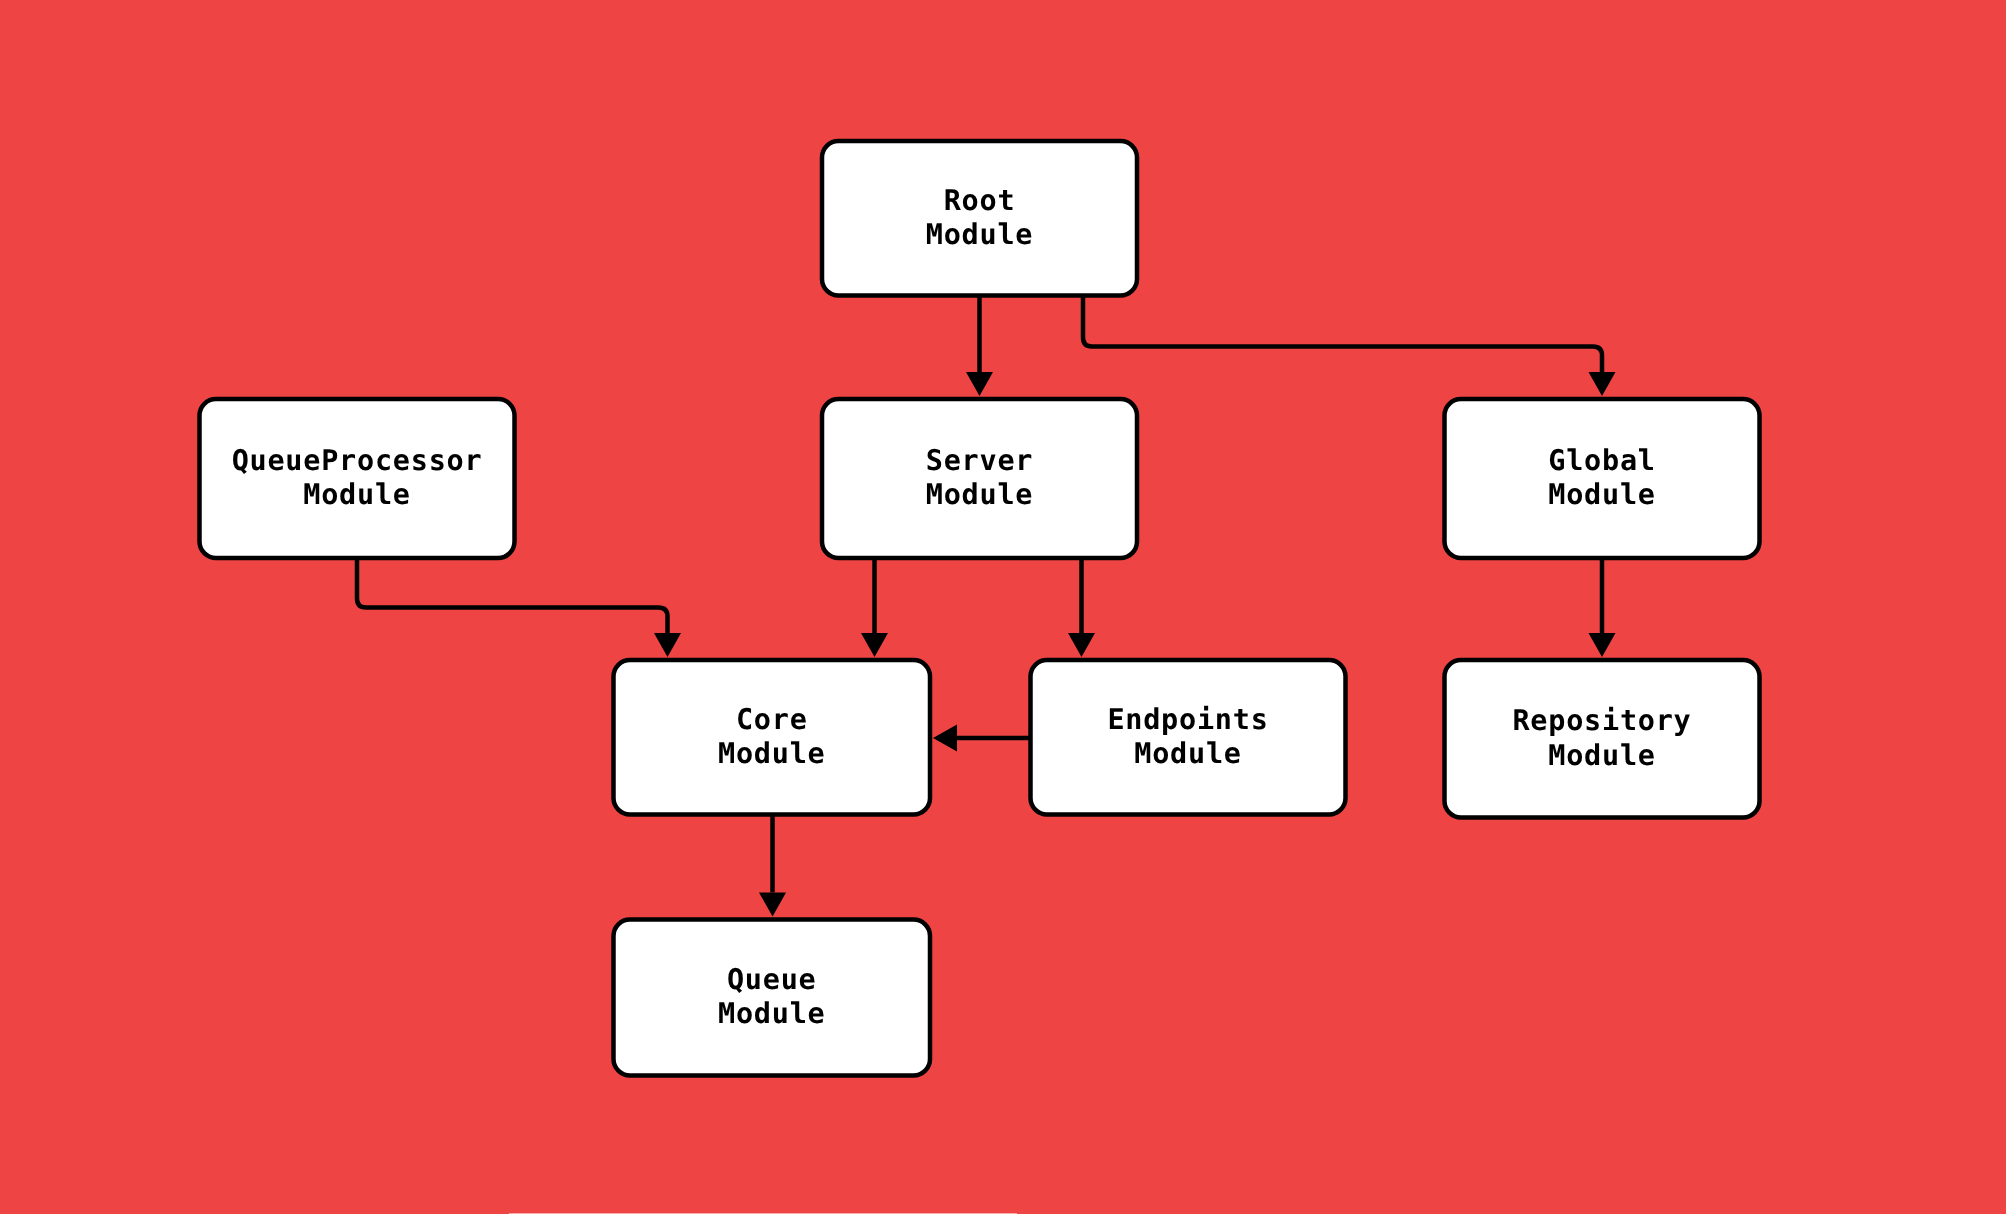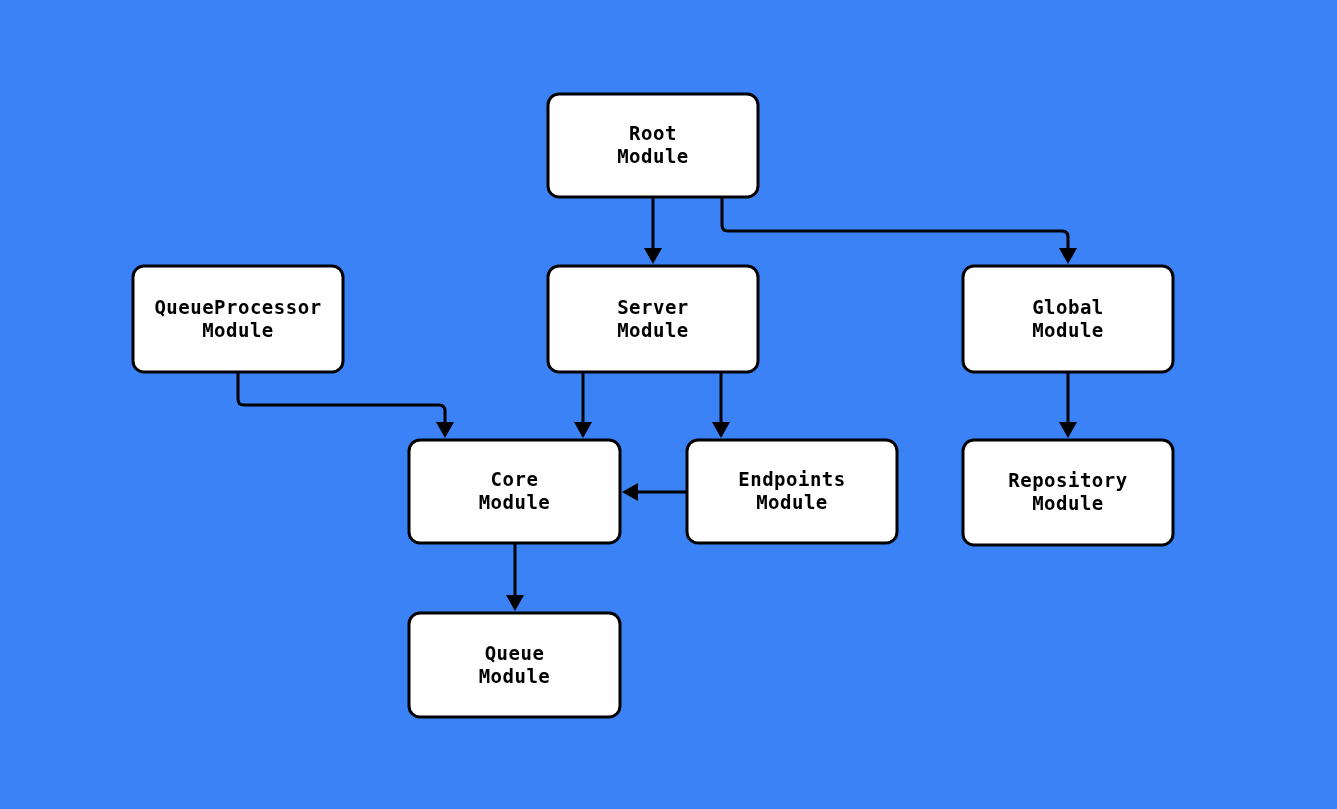--- a/index.html
+++ b/index.html
@@ -8,21 +8,21 @@
     padding: 0;
     background: #ffffff;
   }
   body {
     font-family: "DejaVu Sans Mono", "Liberation Mono", monospace;
   }
   #diagram-canvas {
     position: relative;
     width: 1337px;
     height: 809px;
-    background: #3b82f6;
+    background: #ef4444;
     overflow: hidden;
   }
   #diagram-svg {
     position: absolute;
     top: 0;
     left: 0;
     width: 1337px;
     height: 809px;
   }
   .node-box {

